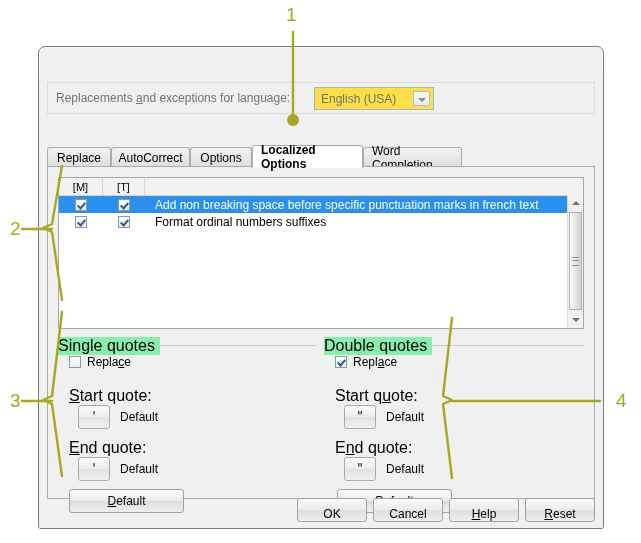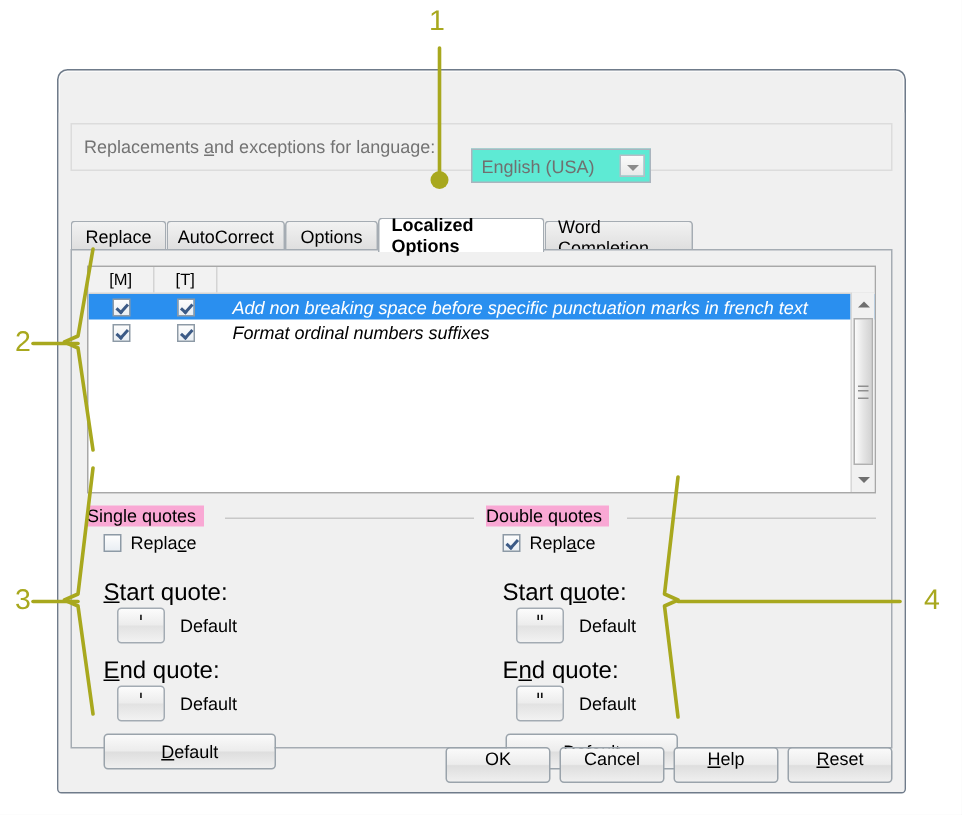--- a/index.html
+++ b/index.html
@@ -105,25 +105,25 @@
   .lang-label {
     position: absolute;
     left: 8px;
     top: 8px;
     font-size: 12px;
     color: #737373;
   }
   .lang-combo {
     position: absolute;
     left: 266px;
-    top: 16px;
+    top: 4px;
     width: 120px;
     height: 23px;
     border: 1px solid #aab4be;
-    background: #5eead4;
+    background: #fde047;
     box-sizing: border-box;
   }
   .lang-combo-text {
     position: absolute;
     left: 6px;
     top: 4px;
     font-size: 12px;
     color: #707070;
   }
   .combo-arrow-box {
@@ -224,21 +224,20 @@
   .hcell.c1 { left: 44px; width: 42px; }
   .hcell.c2 { left: 86px; width: 423px; border-right: none; }
 
   .list-rows { position: relative; }
   .lrow {
     position: relative;
     height: 17px;
     display: flex;
     align-items: center;
     font-size: 12px;
-    font-style: italic;
   }
   .lrow.sel { background: #2a8fef; color: #ffffff; }
   .cbcell {
     width: 44px;
     display: flex;
     align-items: center;
     justify-content: center;
   }
   .cbcell.c1 { width: 42px; }
   .lrow-label { margin-left: 10px; }
@@ -329,22 +328,22 @@
   .group {
     position: absolute;
     top: 170px;
     height: 152px;
   }
   .group.single { left: 10px; width: 258px; }
   .group.double { left: 276px; width: 260px; }
   .group-title {
     position: absolute;
     left: 0; top: 0;
-    font-size: 12px;
-    background: #f9a8d4;
+    font-size: 16px;
+    background: #86efac;
     padding-right: 5px;
     z-index: 2;
   }
   .group-line {
     position: absolute;
     top: 8px;
     height: 1px;
     background: #c8c8c8;
     right: 0;
   }
@@ -425,21 +424,21 @@
   .fbtn {
     position: absolute;
     top: 6px;
     width: 70px;
     height: 24px;
     border: 1px solid #9aa3ab;
     border-radius: 3px;
     background: linear-gradient(to bottom,#fafafa,#ececec 48%,#dedede 52%,#efefef);
     box-sizing: border-box;
     display: flex;
-    align-items: flex-start;
+    align-items: flex-end;
     justify-content: center;
     font-size: 12px;
   }
   u { text-decoration: underline; }
 </style>
 </head>
 <body>
 
 <div id="dialog">
 

